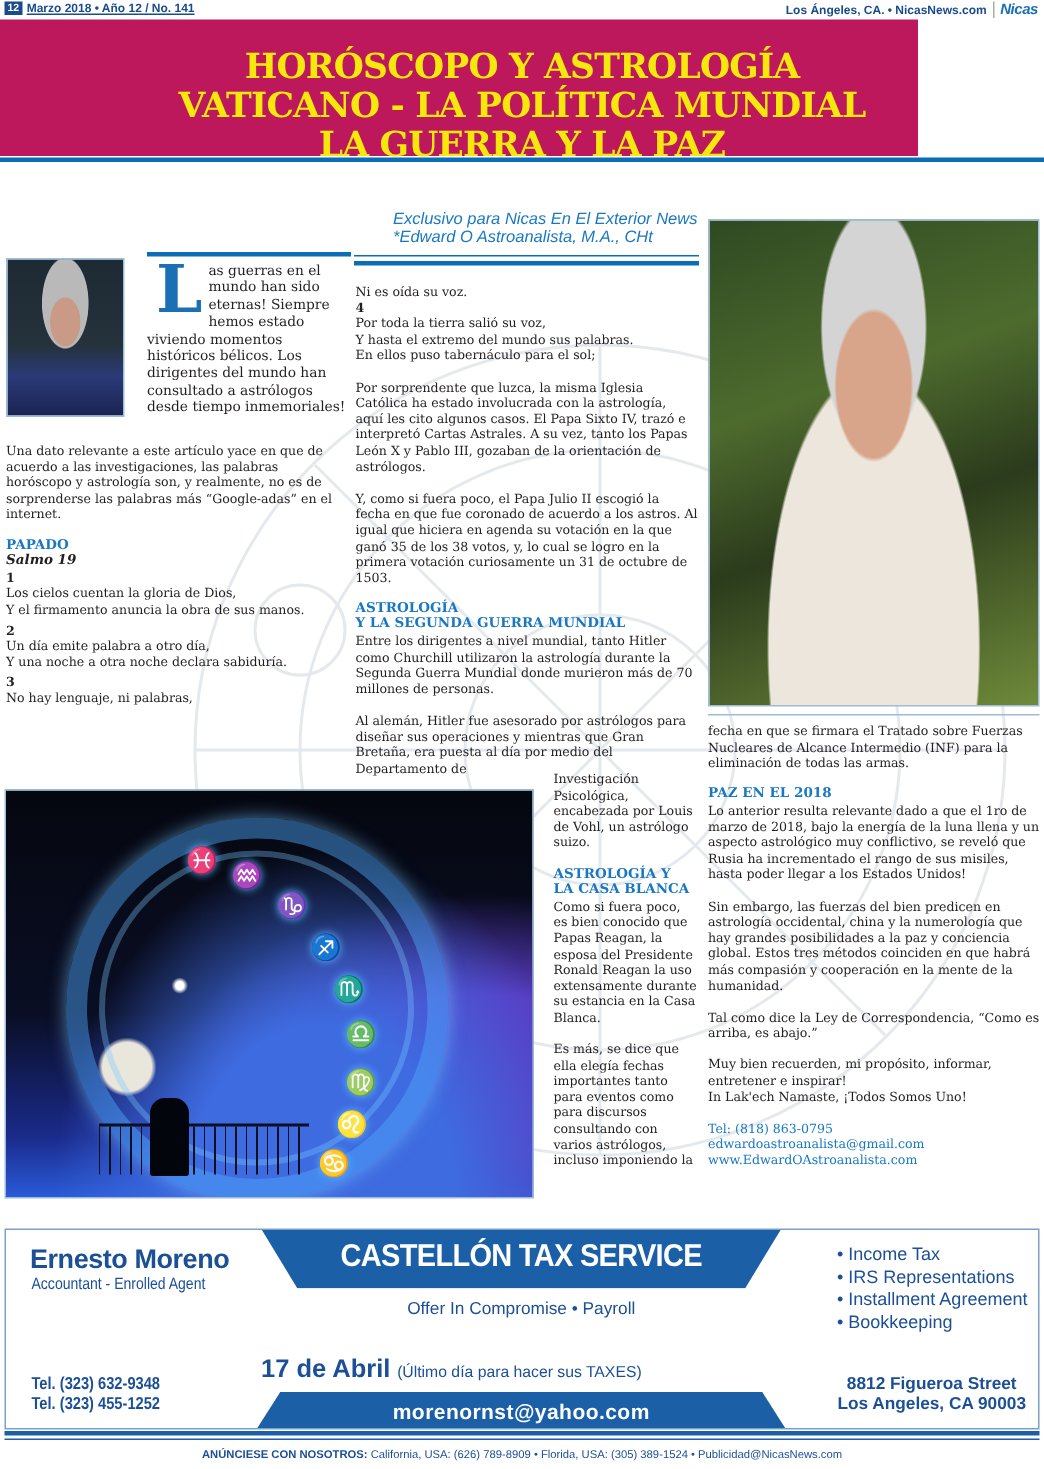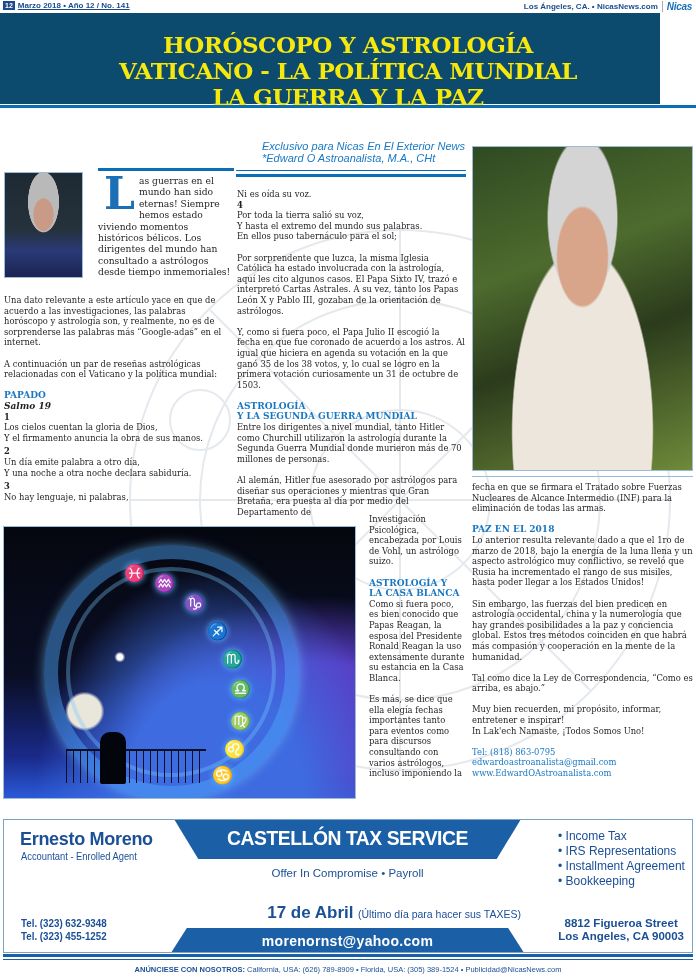--- a/index.html
+++ b/index.html
@@ -8,21 +8,21 @@
 
   
   .folio { position: absolute; left: 0; top: 0; width: 696px; height: 12px;
     font-family: "Liberation Sans", sans-serif; font-size: 8px; color: #1a4c8c; }
   .folio .left { position: absolute; left: 3px; top: 1px; display: flex; align-items: center; gap: 3px; font-weight: bold; text-decoration: underline; }
   .folio .pg { background: #1a4c8c; color: #fff; font-size: 7px; padding: 0 2px; line-height: 9px; }
   .folio .right { position: absolute; right: 4px; top: 1px; display: flex; align-items: center; gap: 4px; font-weight: bold; }
   .folio .logo { color: #1a6fb5; font-style: italic; font-weight: bold; font-size: 10px; border-left: 1px solid #aaa; padding-left: 4px; letter-spacing: -0.3px; }
 
   
-  .banner { position: absolute; left: 0; top: 13px; width: 660px; height: 91px; background: #0c4a6e; }
+  .banner { position: absolute; left: 0; top: 13px; width: 612px; height: 91px; background: #be185d; }
   .banner .title { position: absolute; left: 0; top: 19px; width: 696px; text-align: center;
     color: #f6e80c; font-family: "DejaVu Serif", serif; font-weight: bold; font-size: 23px; line-height: 26px; letter-spacing: -0.5px; }
   .banner-rule { position: absolute; left: 0; top: 105px; width: 696px; height: 3px; background: #0a6db5; }
 
   
   .byline { position: absolute; left: 262px; top: 140px; font-family: "Liberation Sans", sans-serif; font-style: italic;
     color: #1a78c2; font-size: 11px; line-height: 12px; }
 
   
   .wheel { position: absolute; left: 120px; top: 180px; width: 560px; height: 640px; opacity: 0.13; }
@@ -81,21 +81,21 @@
   .ad-bottom-rule2 { position: absolute; left: 3px; top: 959px; width: 690px; height: 1px; background: #1b5fa6; }
   .ad .name { position: absolute; left: 16px; top: 9px; font-family: "Liberation Sans", sans-serif; font-weight: bold; font-size: 18px; color: #1b4f96; letter-spacing: -0.3px; }
   .ad .role { position: absolute; left: 17px; top: 30px; font-family: "Liberation Sans", sans-serif; font-size: 11px; color: #1b4f96; transform: scaleX(0.85); transform-origin: left; }
   .ad .tel { position: absolute; left: 17px; top: 97px; font-family: "Liberation Sans", sans-serif; font-weight: bold; font-size: 11.5px; line-height: 13px; color: #1b4f96; transform: scaleX(0.85); transform-origin: left; }
   .ad .topband { position: absolute; left: 170px; top: -1px; width: 347px; height: 40px; background: #1b5fa6;
     clip-path: polygon(0 0, 100% 0, 93% 100%, 7% 100%); border-radius: 0 0 20px 20px; }
   .ad .brand { position: absolute; left: 170px; top: 6px; width: 347px; text-align: center; color: #fff;
     font-family: "Liberation Sans", sans-serif; font-weight: bold; font-size: 21px; letter-spacing: -0.5px; transform: scaleX(0.92); }
   .ad .svc { position: absolute; left: 170px; top: 47px; width: 347px; text-align: center; color: #1b4f96;
     font-family: "Liberation Sans", sans-serif; font-size: 11.5px; line-height: 13px; }
-  .ad .date { position: absolute; left: 170px; top: 83px; width: 347px; text-align: right; color: #1b4f96; font-family: "Liberation Sans", sans-serif; }
+  .ad .date { position: absolute; left: 170px; top: 83px; width: 347px; text-align: left; color: #1b4f96; font-family: "Liberation Sans", sans-serif; }
   .ad .date .big { font-size: 17px; font-weight: bold; }
   .ad .date .small { font-size: 10.5px; }
   .ad .botband { position: absolute; left: 165px; top: 108px; width: 357px; height: 28px; background: #1b5fa6;
     clip-path: polygon(5% 0, 95% 0, 100% 100%, 0 100%); }
   .ad .email { position: absolute; left: 165px; top: 113px; width: 357px; text-align: center; color: #fff;
     font-family: "Liberation Sans", sans-serif; font-size: 14px; font-weight: bold; letter-spacing: 0.3px; }
   .ad .services { position: absolute; left: 554px; top: 9px; font-family: "Liberation Sans", sans-serif; color: #1b4f96; font-size: 12px; line-height: 15px; list-style: none; }
   .ad .services li::before { content: "• "; }
   .ad .addr { position: absolute; right: 8px; top: 97px; text-align: center; font-family: "Liberation Sans", sans-serif; font-weight: bold; font-size: 11.5px; line-height: 13px; color: #1b4f96; }
 
@@ -147,21 +147,20 @@
 <div class="photo photo-edward-small"></div>
 
 <div class="intro-rule"></div>
 <div class="col intro">
   <span class="dropcap">L</span>
   <span>as guerras en el mundo han sido eternas! Siempre hemos estado viviendo momentos históricos bélicos.  Los dirigentes del mundo han consultado a astrólogos desde tiempo inmemoriales!</span>
 </div>
 
 <div class="col c1">
   <p>Una dato relevante a este artículo yace en que de acuerdo a las investigaciones, las palabras horóscopo y astrología son, y realmente, no es de sorprenderse las palabras más “Google-adas” en el internet.</p>
-  <p>A continuación un par de reseñas astrológicas relacionadas con el Vaticano y la política mundial:</p>
   <span class="hd">PAPADO</span>
   <span class="sub">Salmo 19</span>
   <span class="nbr">1</span>
   <span class="blk">Los cielos cuentan la gloria de Dios,</span>
   <span class="blk">Y el firmamento anuncia la obra de sus manos.</span>
   <span class="nbr" style="margin-top:3px">2</span>
   <span class="blk">Un día emite palabra a otro día,</span>
   <span class="blk">Y una noche a otra noche declara sabiduría.</span>
   <span class="nbr" style="margin-top:3px">3</span>
   <span class="blk">No hay lenguaje, ni palabras,</span>

